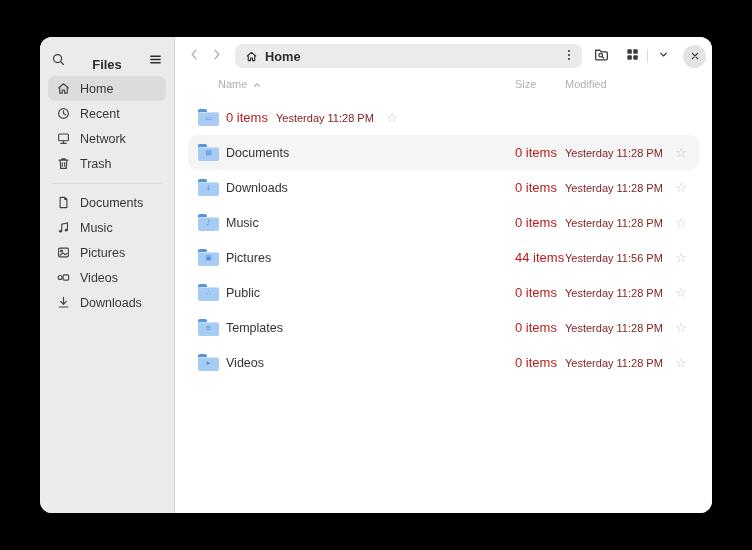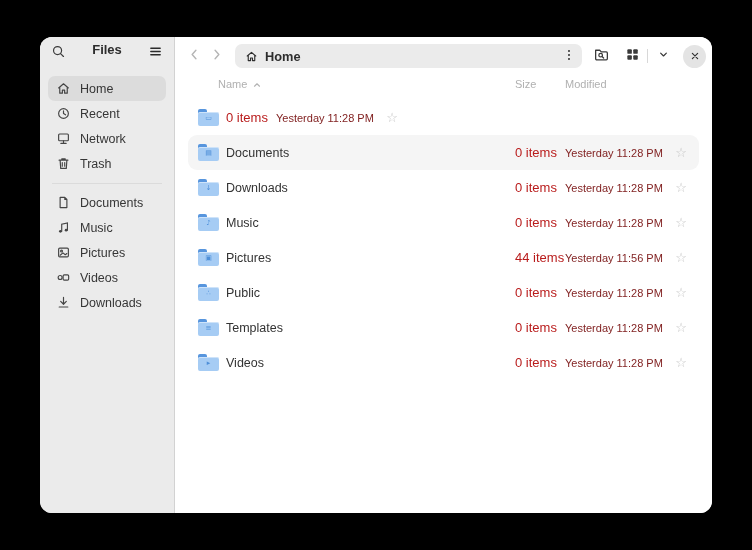--- a/index.html
+++ b/index.html
@@ -1,20 +1,20 @@
 <!DOCTYPE html>
 <html style="--sidebar-bg: #ebebeb; --selected-bg: #dcdcdc; --row-highlight: #f5f5f5; --folder-body: #a6ccf4; --folder-tab: #5795dd;"><head>
 <meta charset="utf-8">
 <style>
   html,body{margin:0;padding:0}
   body{width:752px;height:550px;background:#000;font-family:"Liberation Sans",sans-serif;overflow:hidden;position:relative}
   .window{position:absolute;left:40px;top:37px;width:672px;height:476px;border-radius:12px;overflow:hidden;display:flex;background:#fff;box-shadow:0 10px 30px rgba(0,0,0,.6)}
   
   .sidebar{width:135px;background:var(--sidebar-bg,#ebebeb);border-right:1px solid #d2d2d2;box-sizing:border-box;flex-shrink:0;display:flex;flex-direction:column}
-  .sb-header{height:30px;margin-top:5px;display:flex;align-items:flex-start;justify-content:space-between;padding:0 9px;flex-shrink:0}
+  .sb-header{height:30px;margin-top:5px;display:flex;align-items:flex-end;justify-content:space-between;padding:0 9px;flex-shrink:0}
   .icon-btn{border:none;background:none;padding:2px;display:flex;align-items:center;justify-content:center;cursor:pointer;border-radius:5px}
   .sb-title{font-size:13px;font-weight:bold;color:#2d2d2d}
   .sb-group{display:flex;flex-direction:column;padding:0 8px;margin-top:4px}
   .sb-item{display:flex;align-items:center;height:25px;border-radius:7px;padding:0 8px;gap:9px;font-size:12.5px;color:#363636;cursor:pointer}
   .sb-item.selected{background:var(--selected-bg,#dcdcdc)}
   .sb-item svg{flex-shrink:0}
   .sb-sep{height:1px;background:#dbdbdb;margin:7px 12px 2px;flex-shrink:0}
   
   .main{flex:1;display:flex;flex-direction:column;background:#fff;min-width:0}
   .toolbar{height:30px;display:flex;align-items:center;padding:4px 6px 0 8px;flex-shrink:0}

